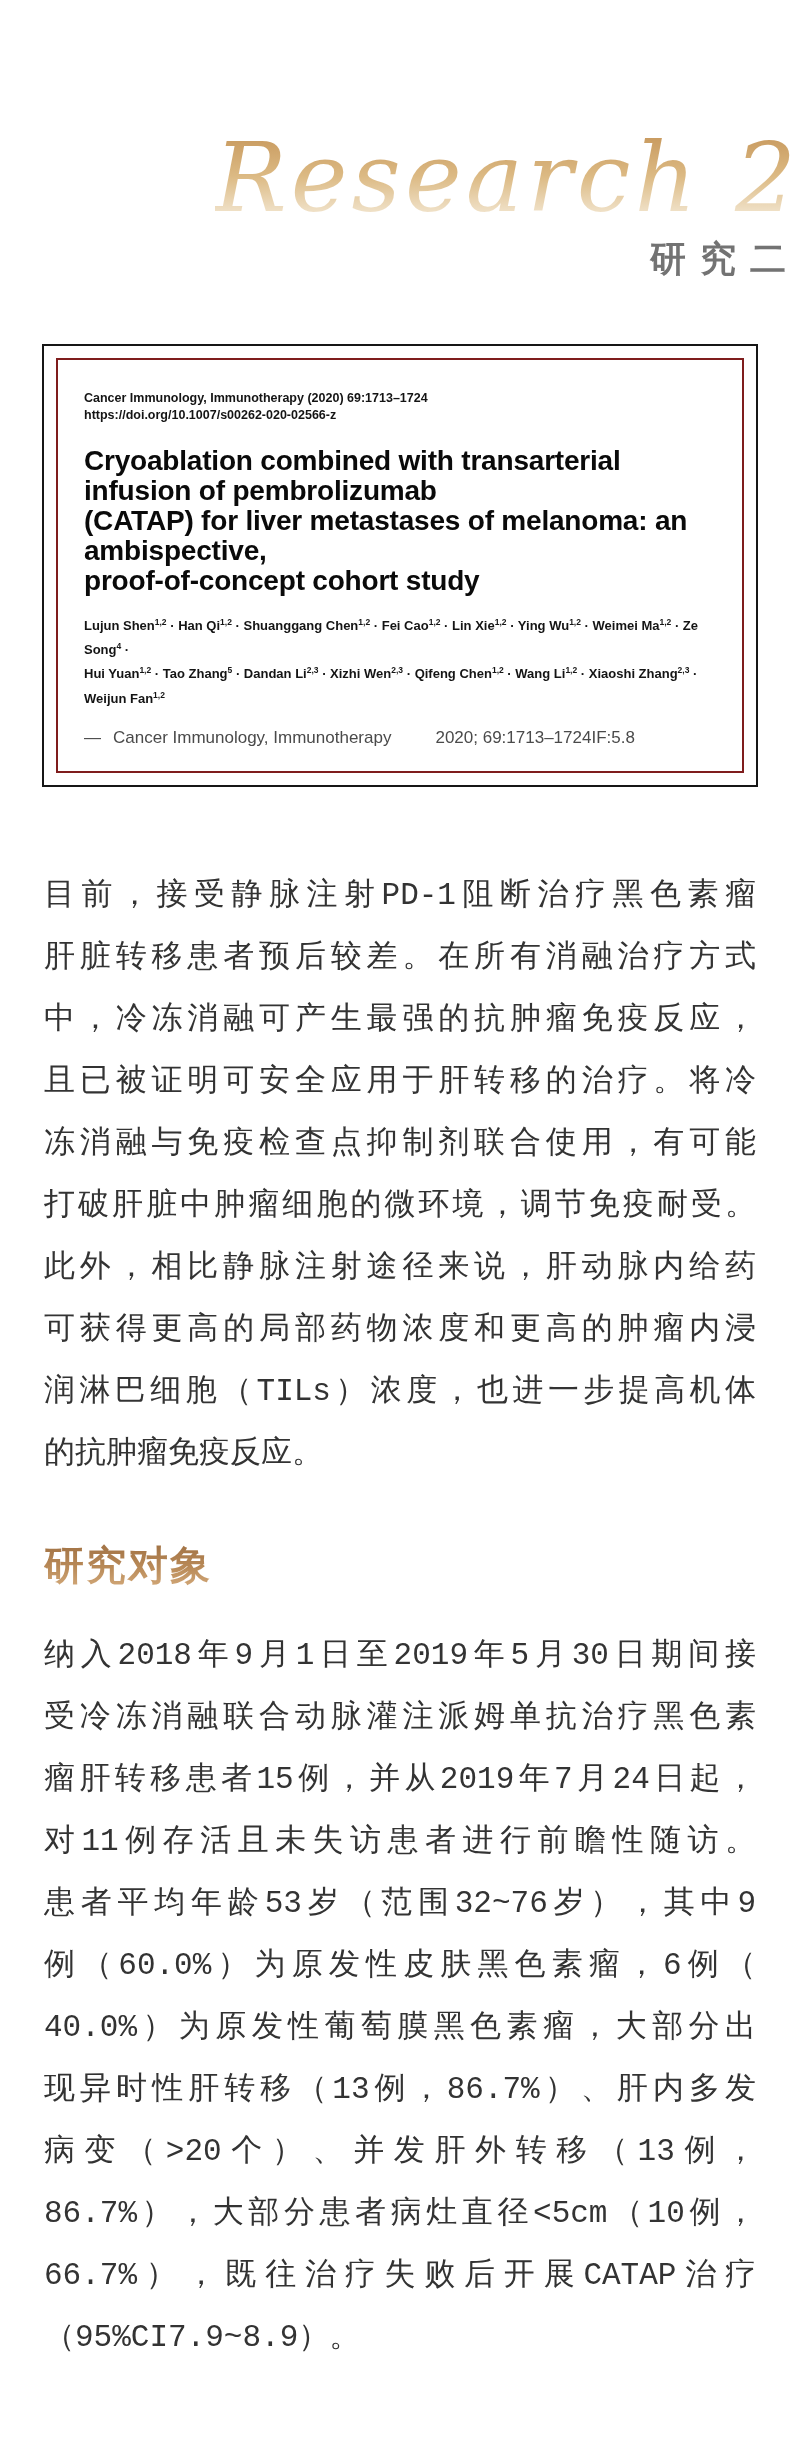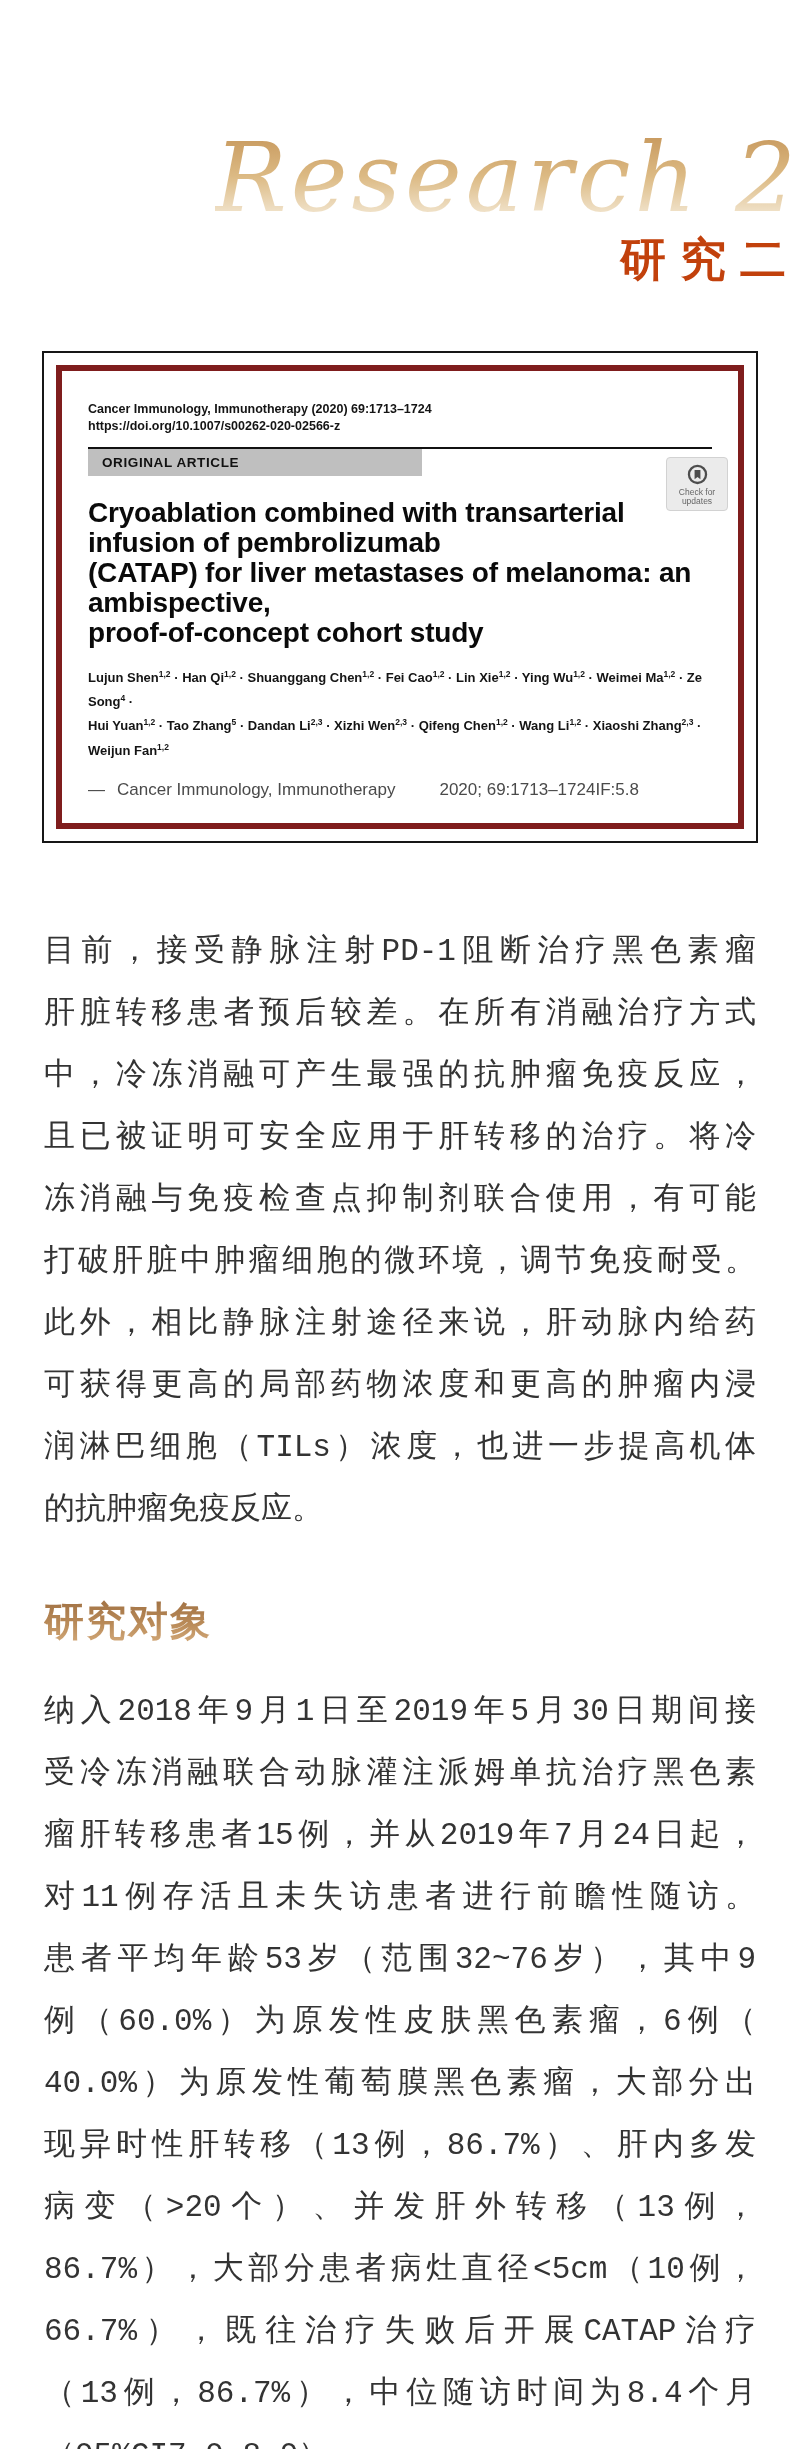--- a/index.html
+++ b/index.html
@@ -11,26 +11,26 @@
   
   .header{padding-top:128px;text-align:right;}
   .script-title{
     font-family:"DejaVu Serif",serif;font-style:italic;font-weight:400;
     font-size:96px;line-height:1.05;letter-spacing:4px;
     background:linear-gradient(180deg,#c6965a 2%,#dcba84 48%,#f7efe0 96%);
     -webkit-background-clip:text;background-clip:text;color:transparent;
     display:inline-block;
   }
   .cn-title{
-    font-family:"DejaVu Serif",serif;font-weight:700;
-    font-size:46px;letter-spacing:14px;color:#c2410c;text-indent:14px;
+    margin-top:6px;font-family:"DejaVu Serif",serif;font-weight:700;
+    font-size:36px;letter-spacing:14px;color:#737373;text-indent:14px;
   }
   
   .paper{margin:60px 42px 0;border:2px solid #161616;padding:12px;background:#ffffff;}
-  .paper-inner{border:6px solid #7f1d1d;padding:30px 26px 22px;position:relative;}
+  .paper-inner{border:2px solid #7f1d1d;padding:30px 26px 22px;position:relative;}
   .journal-line,.doi-line{font-size:12.5px;font-weight:600;color:#141414;line-height:17px;letter-spacing:0;}
   .rule-row{margin-top:12px;border-top:2px solid #111111;position:relative;}
   .type-bar{
     width:320px;height:27px;background:#bfbfbf;display:flex;align-items:center;
     padding-left:14px;font-size:13.5px;font-weight:bold;color:#111111;letter-spacing:0.6px;
   }
   .check-badge{
     position:absolute;top:8px;right:-16px;width:56px;background:#ebebeb;
     border:1px solid #d2d2d2;border-radius:4px;text-align:center;padding:5px 2px 3px;
   }
@@ -62,31 +62,20 @@
 
 <div class="header">
   <div class="script-title">Research 2</div>
   <div class="cn-title">研究二</div>
 </div>
 
 <div class="paper">
   <div class="paper-inner">
     <div class="journal-line">Cancer Immunology, Immunotherapy (2020) 69:1713–1724</div>
     <div class="doi-line">https://doi.org/10.1007/s00262-020-02566-z</div>
-    <div class="rule-row">
-      <div class="type-bar">ORIGINAL ARTICLE</div>
-      <div class="check-badge">
-        <svg viewBox="0 0 24 24">
-          <circle cx="12" cy="11" r="8.2" fill="none" stroke="#4d4d4d" stroke-width="2.2"></circle>
-          <path d="M9.2 6.8h5.6v8.8l-2.8-2.2-2.8 2.2z" fill="#4d4d4d"></path>
-        </svg>
-        <div class="txt">Check for</div>
-        <div class="txt">updates</div>
-      </div>
-    </div>
     <div class="paper-title" id="paper-title">
         <div>Cryoablation combined with transarterial infusion of pembrolizumab</div>
         <div>(CATAP) for liver metastases of melanoma: an ambispective,</div>
         <div>proof-of-concept cohort study</div>
       </div>
     <div class="authors" id="paper-authors">
         <div><span>Lujun Shen</span><sup>1,2</sup> · <span>Han Qi</span><sup>1,2</sup> · <span>Shuanggang Chen</span><sup>1,2</sup> · <span>Fei Cao</span><sup>1,2</sup> · <span>Lin Xie</span><sup>1,2</sup> · <span>Ying Wu</span><sup>1,2</sup> · <span>Weimei Ma</span><sup>1,2</sup> · <span>Ze Song</span><sup>4</sup> · </div>
         <div><span>Hui Yuan</span><sup>1,2</sup> · <span>Tao Zhang</span><sup>5</sup> · <span>Dandan Li</span><sup>2,3</sup> · <span>Xizhi Wen</span><sup>2,3</sup> · <span>Qifeng Chen</span><sup>1,2</sup> · <span>Wang Li</span><sup>1,2</sup> · <span>Xiaoshi Zhang</span><sup>2,3</sup> · <span>Weijun Fan</span><sup>1,2</sup></div>
       </div>
     <div class="citation">
@@ -117,15 +106,14 @@
     <div class="line full">受冷冻消融联合动脉灌注派姆单抗治疗黑色素</div>
     <div class="line full">瘤肝转移患者15例，并从2019年7月24日起，</div>
     <div class="line full">对11例存活且未失访患者进行前瞻性随访。</div>
     <div class="line full">患者平均年龄53岁（范围32~76岁），其中9</div>
     <div class="line full">例（60.0%）为原发性皮肤黑色素瘤，6例（</div>
     <div class="line full">40.0%）为原发性葡萄膜黑色素瘤，大部分出</div>
     <div class="line full">现异时性肝转移（13例，86.7%）、肝内多发</div>
     <div class="line full">病变（&gt;20个）、并发肝外转移（13例，</div>
     <div class="line full">86.7%），大部分患者病灶直径&lt;5cm（10例，</div>
     <div class="line full">66.7%），既往治疗失败后开展CATAP治疗</div>
-    <div class="line full">（13例，86.7%），中位随访时间为8.4个月</div>
     <div class="line">（95%CI7.9~8.9）。</div>
   </div>
 
 </body></html>

